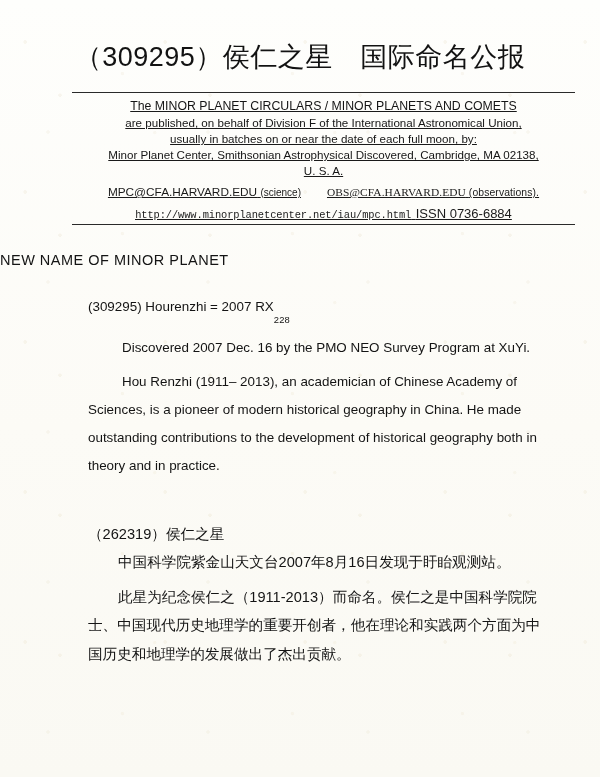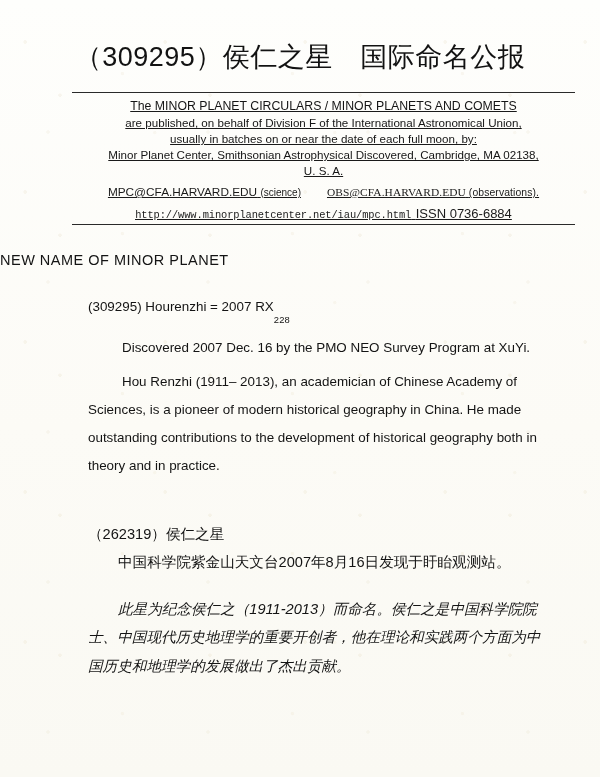--- a/index.html
+++ b/index.html
@@ -138,21 +138,21 @@
 
   
   .body-cn {
     margin: 40px 52px 0 88px;
     font-size: 14.6px;
     line-height: 1.95;
     color: #141414;
   }
   .cn-head { margin: 0; }
   .para-cn { text-indent: 30px; margin: 0; }
-  .para-cn.second { margin-top: 18px; font-style: italic; }
+  .para-cn.second { margin-top: 6px; }
 </style>
 </head>
 <body>
 
 <div class="page">
 
   <div class="title">（309295）侯仁之星　国际命名公报</div>
 
 
   <div class="masthead">

